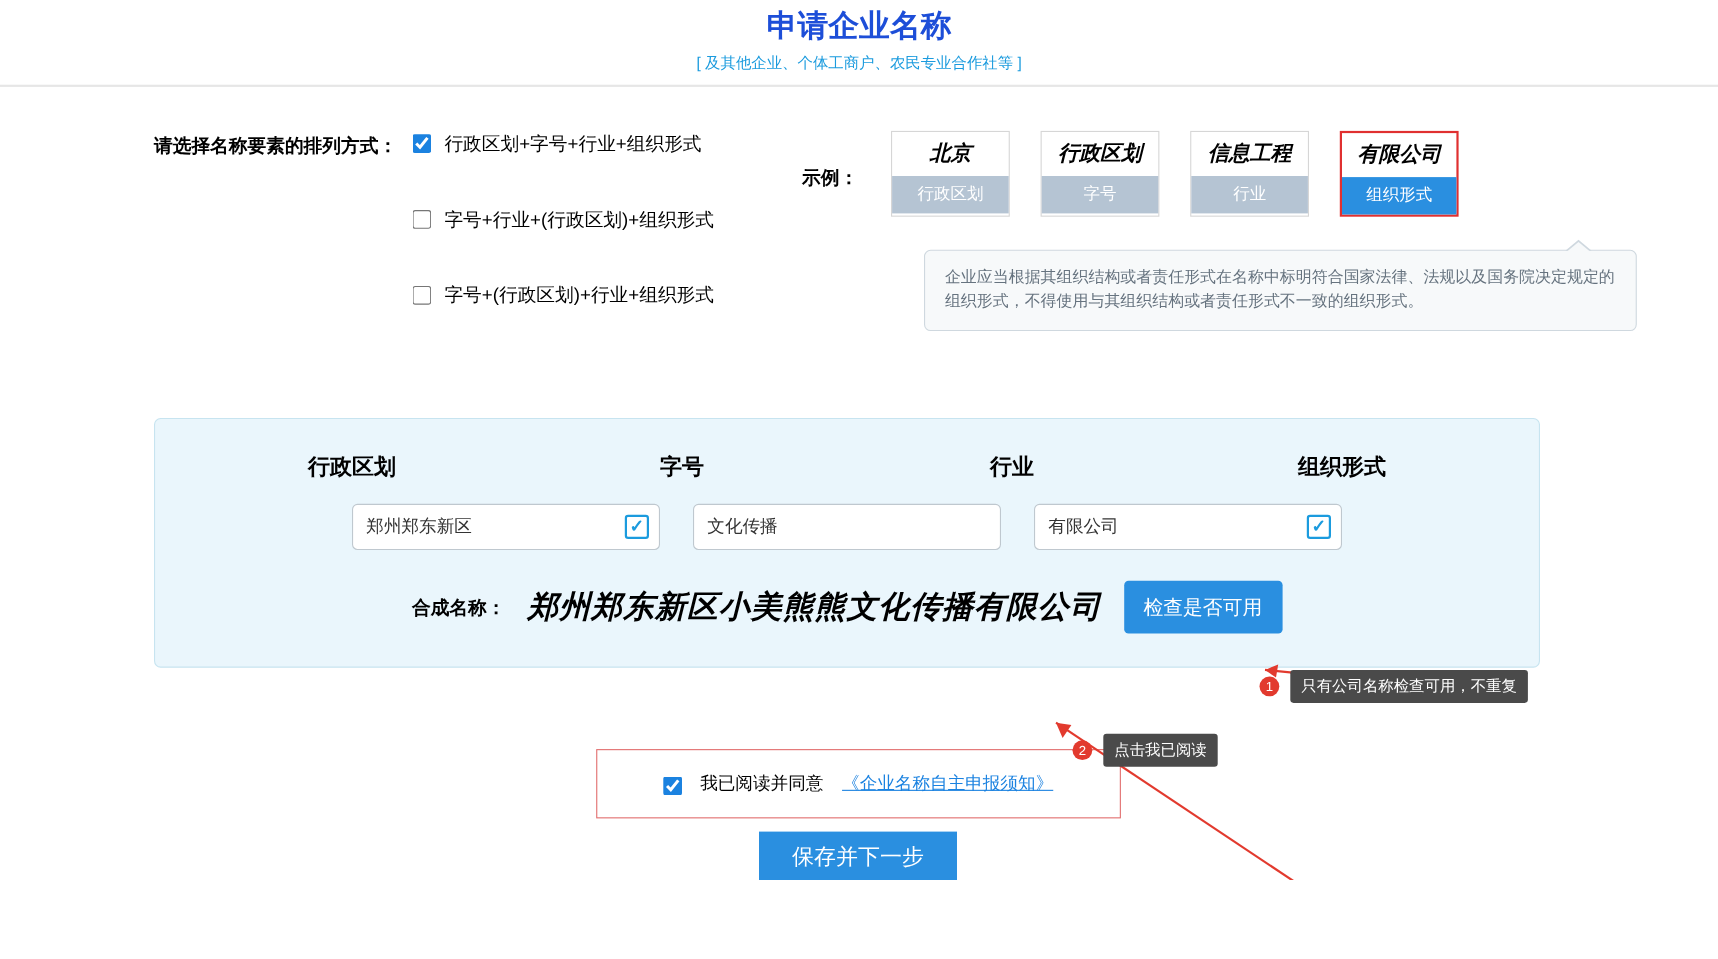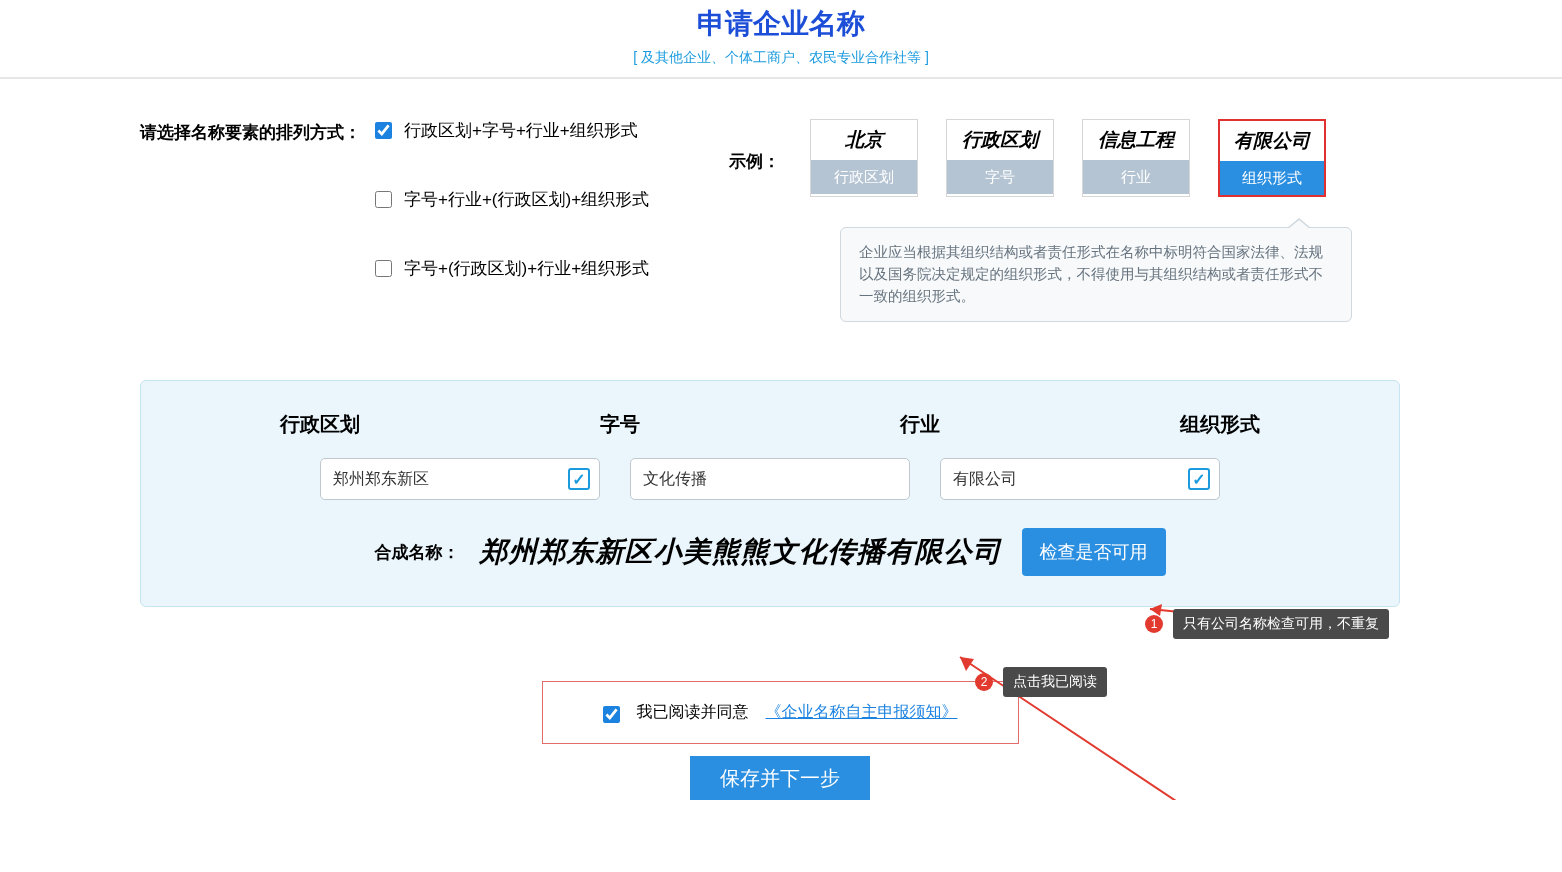--- a/index.html
+++ b/index.html
@@ -15,21 +15,21 @@
   .opt input[type=checkbox] { width: 17px; height: 17px; accent-color: #1b82e0; }
   .example-col { margin-left: 80px; display: flex; align-items: center; }
   .example-label { font-size: 17px; font-weight: bold; margin-right: 30px; padding-top: 6px; }
   .card-row { display: flex; gap: 28px; }
   .card { width: 108px; border: 1px solid #d6d6d6; background: #fff; text-align: center; }
   .card.active { border: 2px solid #e03030; }
   .card-top { height: 40px; line-height: 40px; font-family: "STKaiti","KaiTi",serif; font-size: 19px; font-weight: bold; font-style: italic; }
   .card-bot { height: 34px; line-height: 34px; color: #fff; font-size: 15px; }
   .bot-gray { background: #b5c4d3; }
   .bot-blue { background: #2a8fe0; }
-  .tooltip-box { position: absolute; top: 108px; left: 700px; width: 512px; border: 1px solid #cfd8df; border-radius: 6px; background: #f7f9fa; padding: 14px 18px; color: #66737f; font-size: 14.5px; line-height: 1.5; }
+  .tooltip-box { position: absolute; top: 108px; left: 700px; width: 648px; border: 1px solid #cfd8df; border-radius: 6px; background: #f7f9fa; padding: 14px 18px; color: #66737f; font-size: 14.5px; line-height: 1.5; }
   .tooltip-box::before { content:""; position:absolute; top:-10px; right:40px; width:0; height:0; border-left:12px solid transparent; border-right:12px solid transparent; border-bottom:10px solid #cfd8df; }
   .tooltip-box::after { content:""; position:absolute; top:-8px; right:41px; width:0; height:0; border-left:11px solid transparent; border-right:11px solid transparent; border-bottom:9px solid #f7f9fa; }
   .form-panel { margin-top: 100px; width: 1260px; border: 1px solid #c7e4f0; border-radius: 6px; background: #eaf6fc; padding: 30px 0 30px 0; }
   .col-headers { display: flex; justify-content: center; gap: 0; }
   .col-header { width: 300px; text-align: center; font-size: 20px; font-weight: bold; }
   .input-row { display: flex; justify-content: center; gap: 30px; margin-top: 20px; }
   .fld-wrap { position: relative; }
   .fld { width: 280px; height: 42px; border: 1px solid #bfc8cf; border-radius: 5px; padding: 0 12px; font-size: 16px; color: #333; background: #fff; }
   .fld-icon { position: absolute; right: 10px; top: 10px; width: 22px; height: 22px; border: 2px solid #1b9bde; border-radius: 3px; display:flex; align-items:center; justify-content:center; color:#1b9bde; font-size: 16px; font-weight:bold; }
   .industry-note { text-align: center; font-size: 14px; color: #333; margin-top: 18px; padding-left: 180px; }

